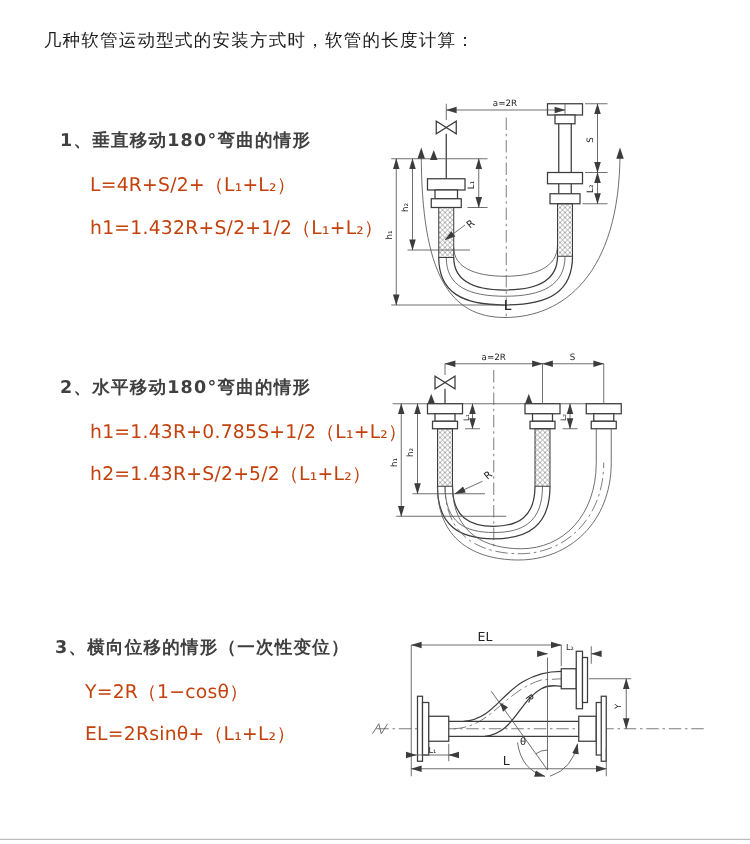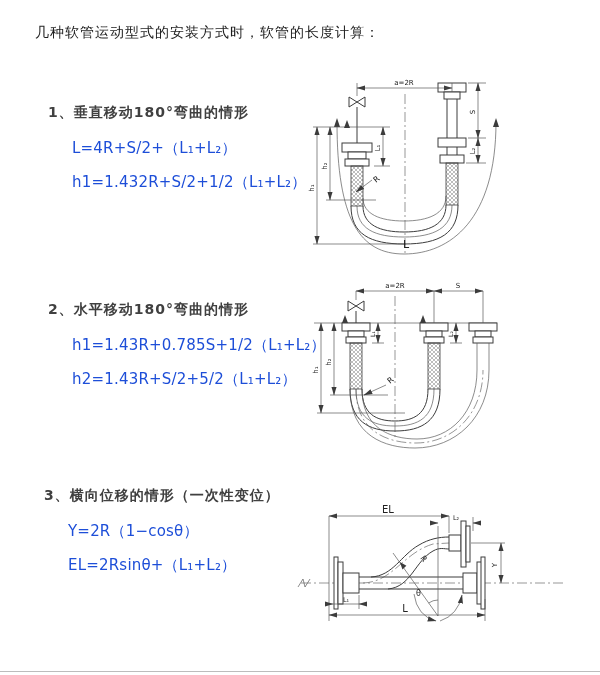--- a/index.html
+++ b/index.html
@@ -6,24 +6,24 @@
   body{
     width:600px;height:675px;position:relative;background:#ffffff;overflow:hidden;
     font-family:"DejaVu Sans","Liberation Sans",sans-serif;color:#1d1d1d;
   }
   .page-title{
     position:absolute;left:35px;top:24px;font-size:14px;font-weight:normal;
     letter-spacing:1px;color:#1d1d1d;white-space:nowrap;
   }
   .section{position:absolute;width:270px;}
   .section-heading{font-size:14px;font-weight:bold;letter-spacing:1px;margin:0 0 16px 0;color:#404040;}
-  .formula{font-size:15px;margin:0 0 14px 24px;height:20px;line-height:20px;color:#1d4ed8;letter-spacing:.2px;white-space:nowrap;}
+  .formula{font-size:15px;margin:0 0 14px 24px;height:20px;line-height:20px;color:#c2410c;letter-spacing:.2px;white-space:nowrap;}
   #section-1{left:48px;top:104px;}
   #section-2{left:48px;top:301px;}
-  #section-3{left:44px;top:487px;}
+  #section-3{left:44px;top:509px;}
   .diagram{position:absolute;}
   #diagram-1{left:300px;top:70px;}
   #diagram-2{left:300px;top:278px;}
   #diagram-3{left:293px;top:503px;}
   svg text{font-family:"DejaVu Sans",sans-serif;fill:#222;}
   .thin{stroke:#5a5a5a;stroke-width:.7;fill:none;}
   .med{stroke:#3c3c3c;stroke-width:1;fill:none;}
   .part{stroke:#3c3c3c;stroke-width:1;fill:#ffffff;}
   .cl{stroke:#6a6a6a;stroke-width:.7;fill:none;stroke-dasharray:10 3 2 3;}
   .dimtxt{font-size:7px;}

